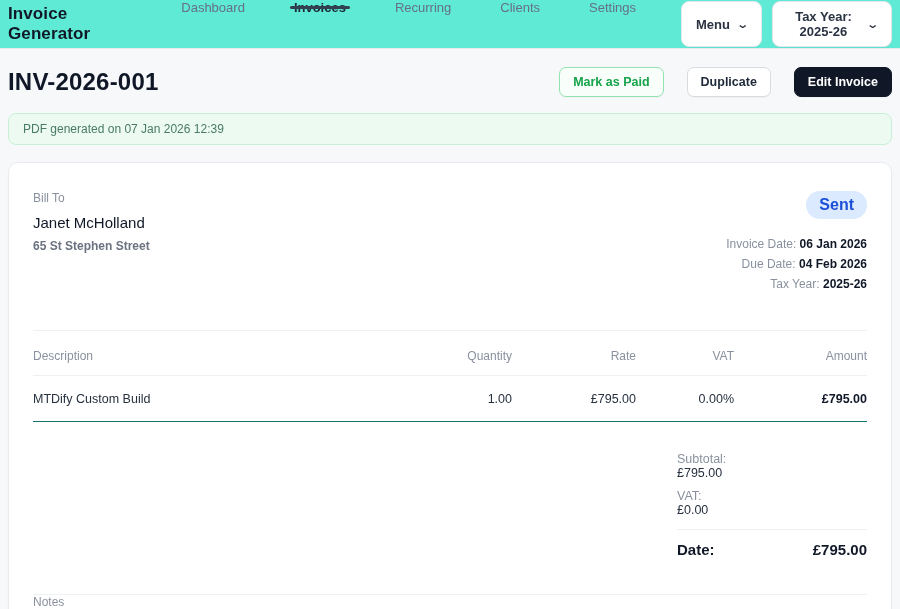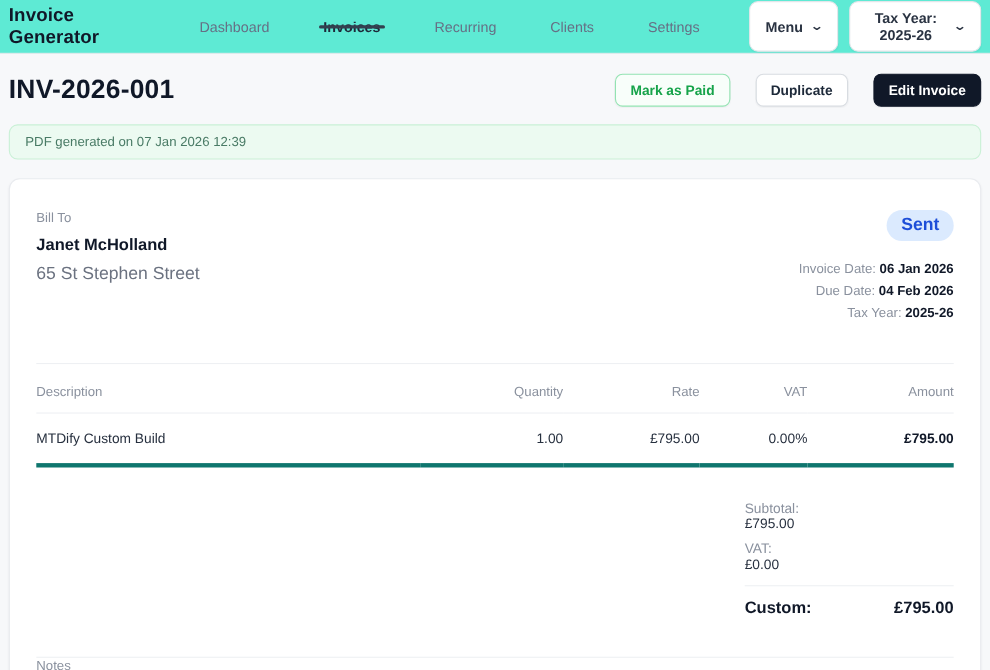--- a/index.html
+++ b/index.html
@@ -10,21 +10,21 @@
     color:#1d2939;
     -webkit-font-smoothing:antialiased;
   }
 
   
   .topbar {
     height:49px; background:#5eead4; border-bottom:1px solid #e9ebef;
     display:flex; align-items:center; padding:0 8px;
   }
   .brand { font-size:17px; font-weight:bold; color:#101828; letter-spacing:.1px; }
-  .nav { display:flex; align-items:center; height:100%; margin-left:44px; }
+  .nav { display:flex; align-items:flex-start; height:100%; margin-left:44px; }
   .nav-item {
     position:relative; display:flex; align-items:center;
     padding:0 4px; margin-right:41px; font-size:13px; color:#667085;
     cursor:pointer; white-space:nowrap;
   }
   .nav-item.active { color:#1d2939; font-weight:bold; }
   .nav-item.active::after {
     content:""; position:absolute; left:0; right:0; bottom:6px;
     height:3px; background:#33404f; border-radius:2px;
   }
@@ -58,43 +58,43 @@
   }
 
   
   .card {
     margin-top:17px; background:#ffffff; border:1px solid #e9ebef;
     border-radius:10px; padding:28px 24px 26px 24px; min-height:418px;
     box-shadow:0 1px 2px rgba(16,24,40,.03);
   }
   .card-top { display:flex; justify-content:space-between; }
   .label-sm { font-size:12px; color:#8a919e; }
-  .client-name { font-size:15px; font-weight:bold; color:#101828; margin-top:9px; }
-  .addr { font-size:16px; color:#6b7280; margin-top:6px; line-height:1.6; }
+  .client-name { font-size:15px; font-weight:normal; color:#101828; margin-top:9px; }
+  .addr { font-size:12px; color:#6b7280; margin-top:6px; line-height:1.6;font-weight:bold; }
   .card-top-right { text-align:right; }
   .badge {
     display:inline-block; background:#dbeafe; color:#1d4ed8;
     font-size:16px; font-weight:bold; padding:5px 13px; border-radius:999px;
   }
   .meta { margin-top:15px; font-size:12px; line-height:1.68; }
   .meta-label { color:#8a919e; }
   .meta-value { color:#101828; font-weight:bold; }
 
   .divider { border:none; border-top:1px solid #eef0f3; margin:36px 0 0 0; }
 
   
   table.items { width:100%; border-collapse:collapse; margin-top:4px; }
   .items th {
     font-size:12px; font-weight:normal; color:#8a919e; text-align:right;
     padding:14px 0 12px 0; border-bottom:1px solid #eef0f3;
   }
   .items th.col-desc { text-align:left; }
   .items td {
     font-size:12.5px; color:#27303f; text-align:right;
-    padding:16px 0 15px 0; border-bottom:4px solid #0f766e;
+    padding:16px 0 15px 0; border-bottom:1px solid #0f766e;
   }
   .items td.col-desc { text-align:left; }
   .items .amount { font-weight:bold; color:#101828; }
   .col-qty { width:130px; } .col-rate { width:124px; } .col-vat { width:98px; } .col-amt { width:133px; }
 
   
   .totals-wrap { display:flex; justify-content:flex-end; margin-top:30px; }
   .totals { width:190px; }
   .t-row { display:flex; justify-content:space-between; font-size:12.5px; margin-bottom:9px;flex-direction:column; }
   .t-row .t-label { color:#8a919e; }
@@ -193,21 +193,21 @@
         <div class="t-row">
           <span class="t-label">Subtotal:</span>
           <span class="t-value">£795.00</span>
         </div>
         <div class="t-row">
           <span class="t-label">VAT:</span>
           <span class="t-value">£0.00</span>
         </div>
         <hr class="t-sep">
         <div class="t-total">
-          <span>Custom:</span>
+          <span>Date:</span>
           <span>£795.00</span>
         </div>
       </div>
     </div>
 
     <div class="notes-sec">
       <div class="label-sm">Notes</div>
 
     </div>
 

